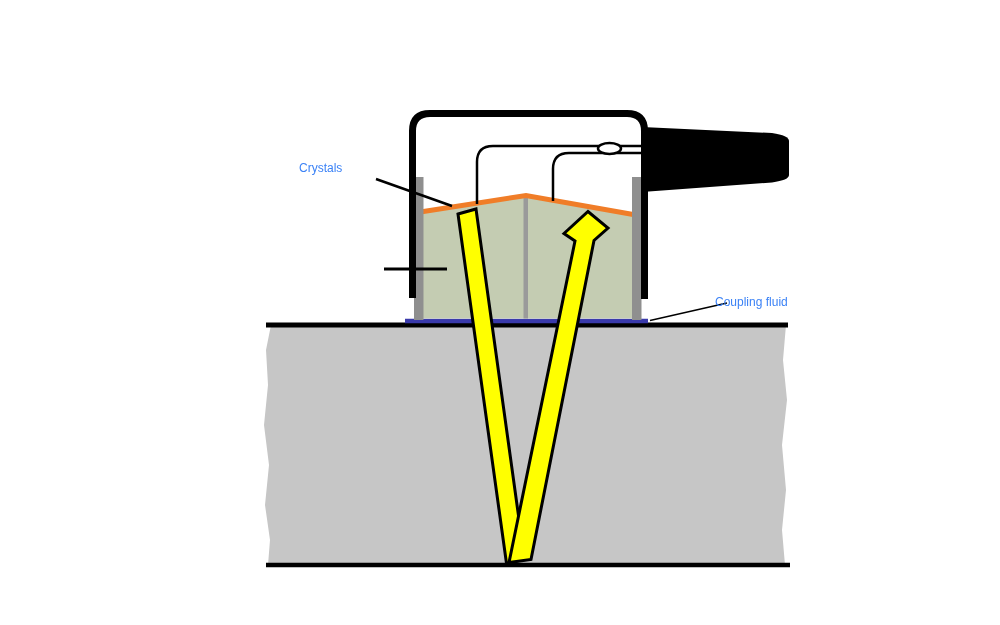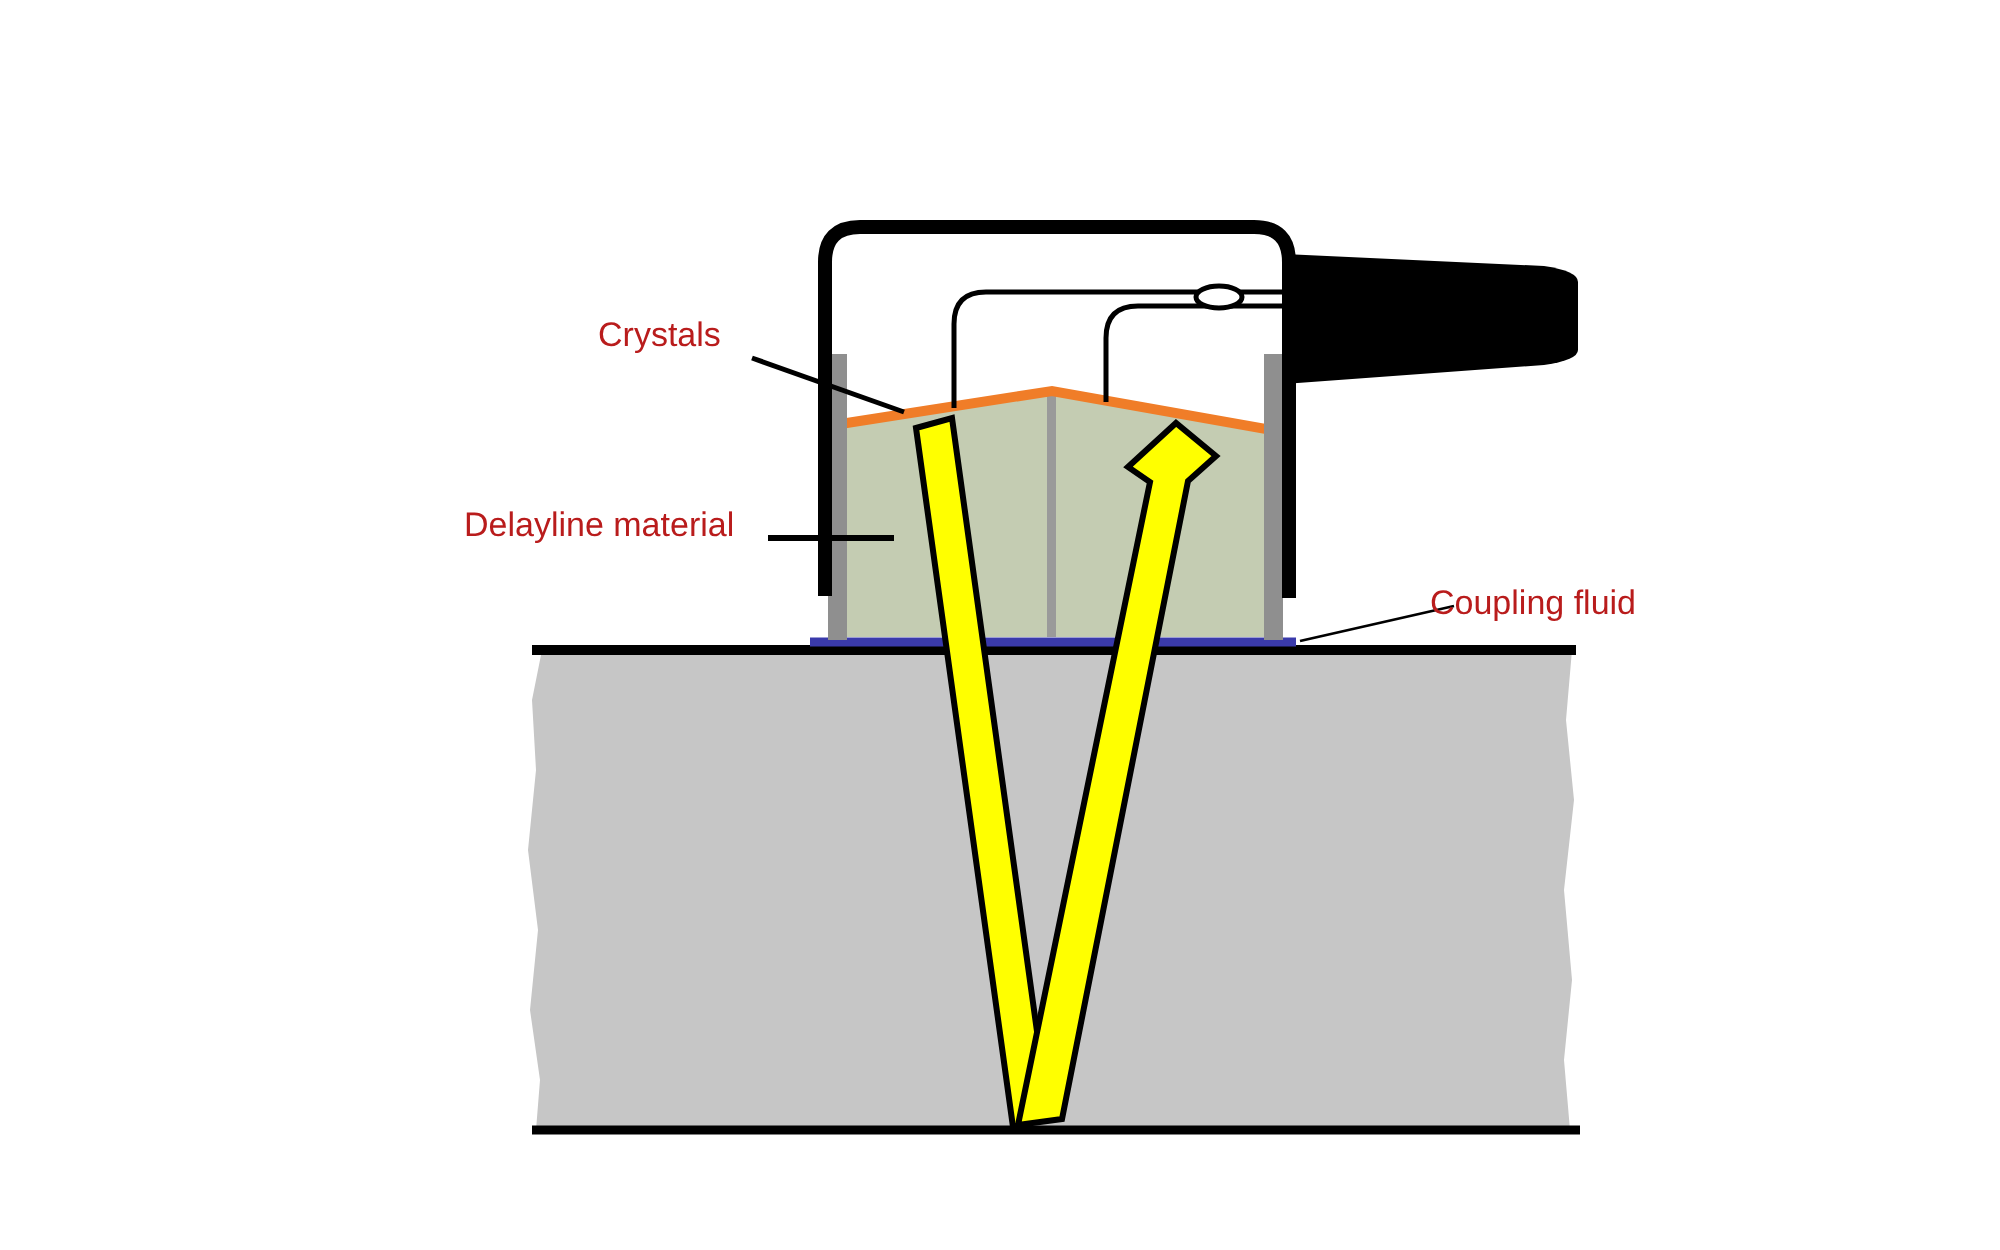--- a/index.html
+++ b/index.html
@@ -6,22 +6,22 @@
   #stage{
     position:relative;
     width:1000px;height:625px;
     background:#ffffff;
     overflow:hidden;
     font-family:"Liberation Sans", sans-serif;
   }
   #diagram-svg{position:absolute;left:0;top:0;}
   .diagram-label{
     position:absolute;
-    color:#b91c1c;
-    font-size:17px;
+    color:#3b82f6;
+    font-size:12px;
     line-height:20px;
     white-space:nowrap;
   }
   #label-crystals{left:299px;top:158px;}
   #label-delayline{left:232px;top:253px;}
   #label-coupling{left:715px;top:292px;}
 </style>
 </head>
 <body>
 
@@ -60,16 +60,15 @@
 
     <polygon points="509,562.5 575,241 564,233.5 588,211.5 608,228 594,240.5 531,559.5" stroke="#000000" stroke-width="3" stroke-linejoin="miter" fill="#ffff00"></polygon>
 
     <line x1="376" y1="179" x2="452" y2="206" stroke="#000000" stroke-width="2.5"></line>
     <line x1="384" y1="269" x2="447" y2="269" stroke="#000000" stroke-width="3"></line>
     <line x1="650" y1="320.5" x2="727" y2="303" stroke="#000000" stroke-width="1.4"></line>
   </svg>
 
   <div id="label-crystals" class="diagram-label">Crystals</div>
 
-  <div id="label-delayline" class="diagram-label">Delayline material</div>
 
   <div id="label-coupling" class="diagram-label">Coupling fluid</div>
 </div>
 
 </body></html>

